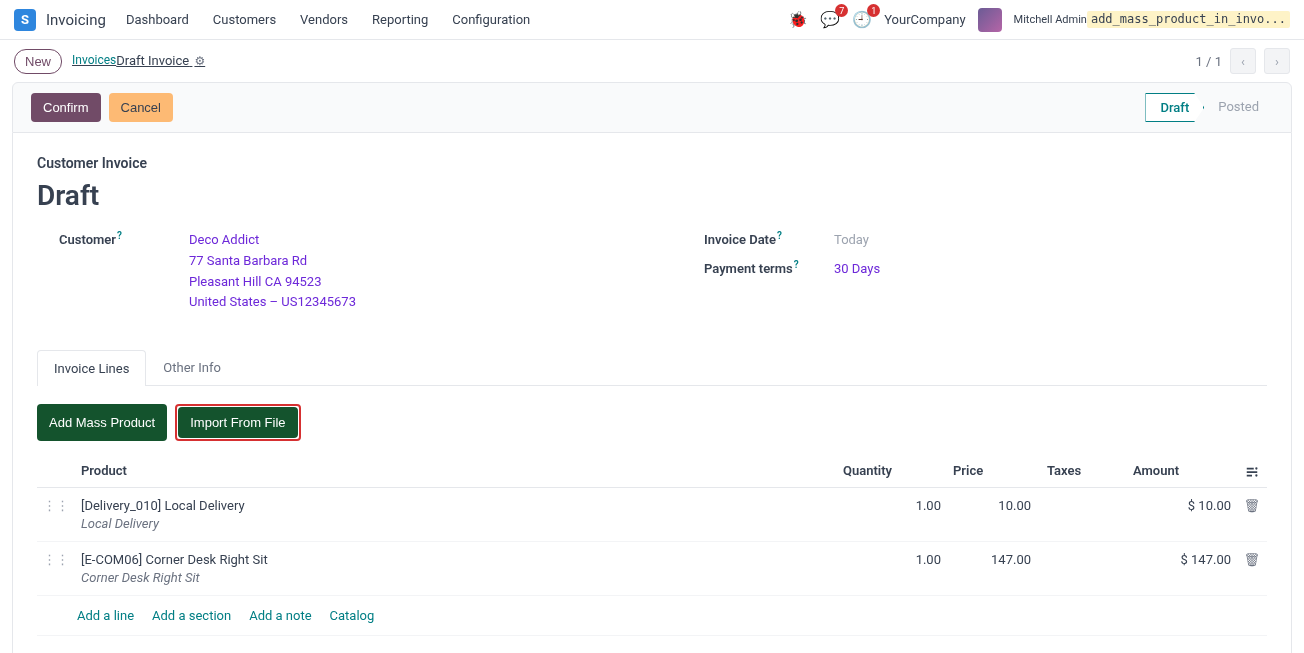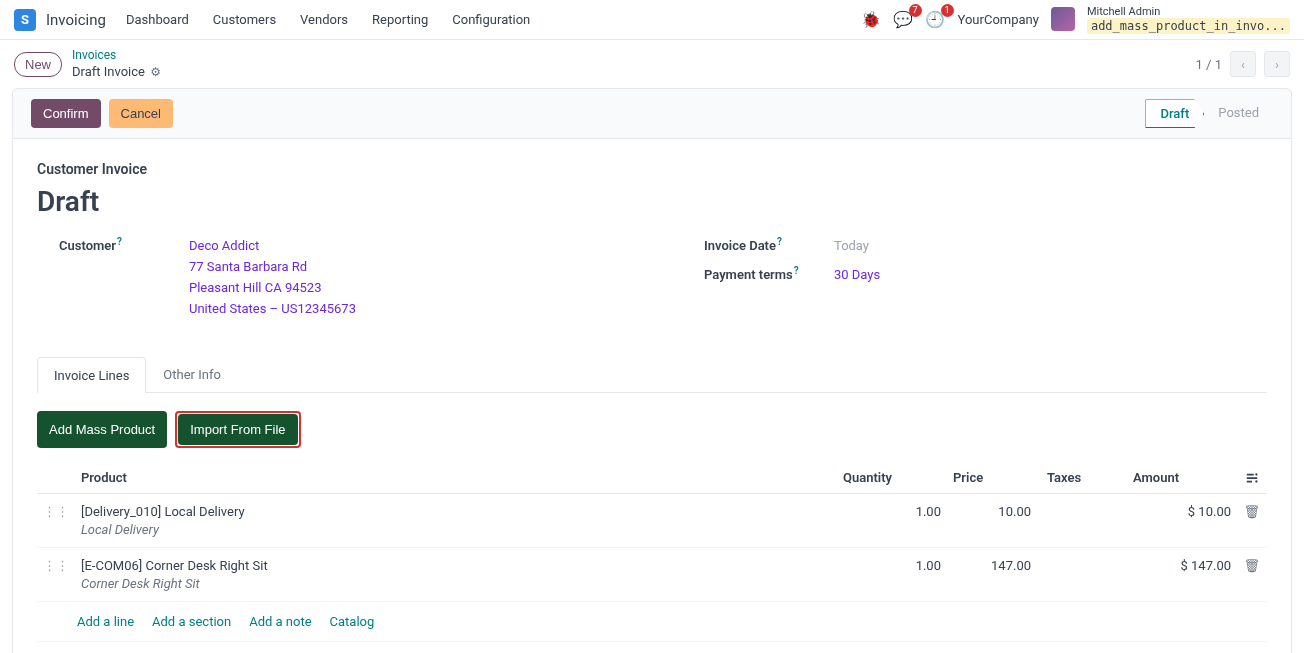--- a/index.html
+++ b/index.html
@@ -7,25 +7,25 @@
   .top-nav { display: flex; align-items: center; padding: 0 14px; height: 40px; border-bottom: 1px solid #e5e7eb; }
   .app-icon { width: 22px; height: 22px; background: #2e86de; color: #fff; border-radius: 4px; display: inline-flex; align-items: center; justify-content: center; font-weight: 700; font-size: 13px; margin-right: 10px; }
   .app-title { font-size: 15px; color: #374151; margin-right: 20px; }
   .nav-links { display: flex; gap: 24px; flex: 1; }
   .nav-links span { color: #374151; cursor: pointer; }
   .right-icons { display: flex; align-items: center; gap: 12px; }
   .icon-wrap { position: relative; font-size: 16px; cursor: pointer; }
   .badge { position: absolute; top: -6px; right: -8px; background: #d63031; color: #fff; font-size: 9px; width: 13px; height: 13px; border-radius: 50%; display: flex; align-items: center; justify-content: center; }
   .company { color: #374151; }
   .avatar { width: 24px; height: 24px; border-radius: 4px; background: linear-gradient(135deg,#6b5b95,#b565a7); display: inline-block; }
-  .user-block { display: flex; flex-direction: column; font-size: 11px; line-height: 1.2; }
+  .user-block { display: flex; flex-direction: row; font-size: 11px; line-height: 1.2; align-items: center; }
   .user-block .tag { background: #fef3c7; padding: 1px 4px; font-family: monospace; font-size: 12px; border-radius: 2px; }
   .sub-bar { display: flex; align-items: center; padding: 8px 14px; gap: 10px; }
   .btn-new { border: 1px solid #714b67; color: #714b67; background: #fff; padding: 4px 10px; border-radius: 12px; font-size: 13px; cursor: pointer; }
-  .breadcrumb-block { display: flex; flex-direction: column; line-height: 1.3; }
+  .breadcrumb-block { display: flex; line-height: 1.3; text-decoration: underline; }
   .breadcrumb-block .crumb { color: #017e84; font-size: 12px; cursor: pointer; }
   .breadcrumb-block .current { color: #374151; font-size: 13px; }
   .gear-sm { font-size: 12px; color: #6b7280; margin-left: 2px; }
   .pager { margin-left: auto; display: flex; align-items: center; gap: 8px; color: #6b7280; font-size: 13px; }
   .pager-btn { width: 26px; height: 26px; display: inline-flex; align-items: center; justify-content: center; border: 1px solid #e5e7eb; background: #f3f4f6; cursor: pointer; border-radius: 3px; color: #9ca3af; }
   .content-wrap { padding: 0 12px; }
   .action-bar { display: flex; align-items: center; padding: 10px 18px; border: 1px solid #e5e7eb; border-radius: 6px 6px 0 0; background: #f9fafb; }
   .btn-primary { background: #714b67; color: #fff; border: none; padding: 7px 12px; border-radius: 4px; font-size: 13px; cursor: pointer; margin-right: 8px; font-weight: 500; }
   .btn-secondary { background: #fdba74; color: #374151; border: none; padding: 7px 12px; border-radius: 4px; font-size: 13px; cursor: pointer; }
   .status-wrap { margin-left: auto; display: flex; }

